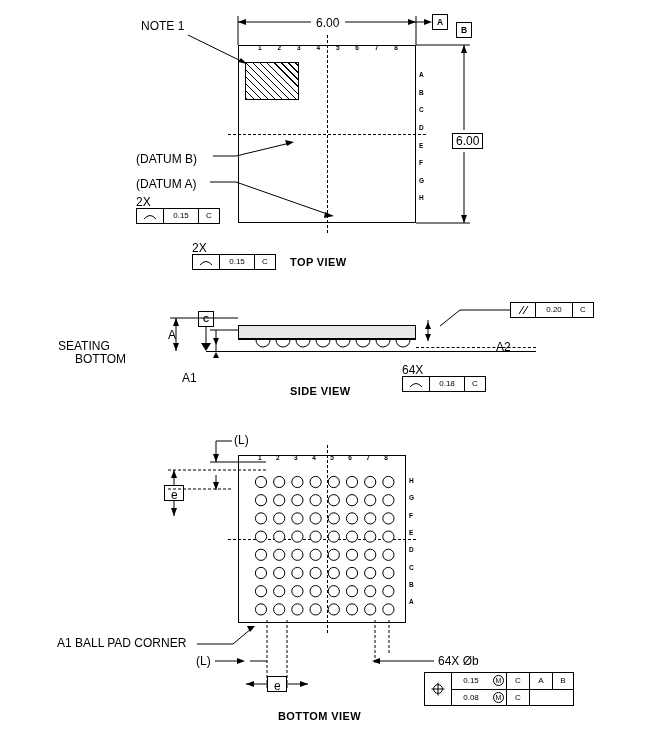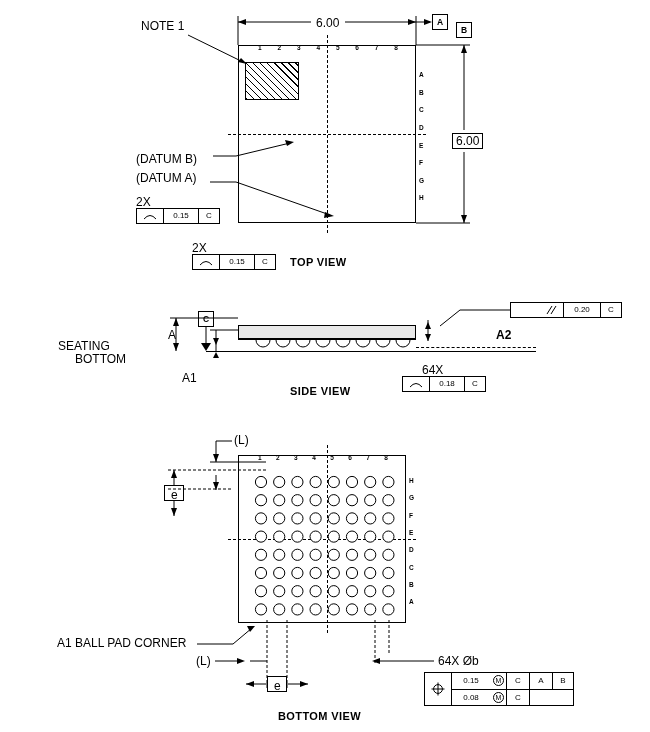--- a/index.html
+++ b/index.html
@@ -92,21 +92,21 @@
   <span class="tiny">H</span>
 </div>
 
 <div class="abs lbl" style="left:141px;top:20px;">NOTE 1</div>
 <svg style="left:0;top:0;width:650px;height:120px;">
   <line x1="188" y1="35" x2="243" y2="62" stroke="#000" stroke-width="1"></line>
   <polygon points="247,64 238,62 241,58" fill="#000"></polygon>
 </svg>
 
 <div class="abs lbl" style="left:136px;top:153px;">(DATUM B)</div>
-<div class="abs lbl" style="left:136px;top:172px;">(DATUM A)</div>
+<div class="abs lbl" style="left:136px;top:178px;">(DATUM A)</div>
 <svg style="left:0;top:0;width:650px;height:260px;">
   <line x1="213" y1="156" x2="236" y2="156" stroke="#000" stroke-width="1"></line>
   <line x1="236" y1="156" x2="290" y2="143" stroke="#000" stroke-width="1"></line>
   <polygon points="294,142 285,140 287,146" fill="#000"></polygon>
   <line x1="210" y1="182" x2="236" y2="182" stroke="#000" stroke-width="1"></line>
   <line x1="236" y1="182" x2="330" y2="215" stroke="#000" stroke-width="1"></line>
   <polygon points="334,216 325,212 324,218" fill="#000"></polygon>
 </svg>
 
 <div class="abs lbl" style="left:136px;top:196px;">2X</div>
@@ -171,38 +171,38 @@
   <polygon points="216,345 213,338 219,338" fill="#000"></polygon>
   <polygon points="216,352 213,358 219,358" fill="#000"></polygon>
   <line x1="210" y1="330" x2="238" y2="330" stroke="#000" stroke-width="1"></line>
 
   <line x1="428" y1="320" x2="428" y2="341" stroke="#000" stroke-width="1"></line>
   <polygon points="428,322 425,329 431,329" fill="#000"></polygon>
   <polygon points="428,341 425,334 431,334" fill="#000"></polygon>
 </svg>
 <div class="abs lbl" style="left:168px;top:329px;">A</div>
 <div class="abs lbl" style="left:182px;top:372px;">A1</div>
-<div class="abs lbl" style="left:496px;top:329px;font-weight:bold;">A2</div>
-
-<div class="fcf" style="left:510px;top:302px;height:16px;padding-left:28px;">
+<div class="abs lbl" style="left:496px;top:341px;">A2</div>
+
+<div class="fcf" style="left:510px;top:302px;height:16px;">
   <div style="width:18px;">
     <svg width="12" height="10" viewBox="0 0 12 10" style="position:static;">
       <line x1="2" y1="9" x2="7" y2="1" stroke="#000" stroke-width="1"></line>
       <line x1="6" y1="9" x2="11" y2="1" stroke="#000" stroke-width="1"></line>
     </svg>
   </div>
   <div style="width:30px;">0.20</div>
   <div style="width:14px;">C</div>
 </div>
 <svg style="left:0;top:0;width:650px;height:400px;">
   <line x1="510" y1="310" x2="460" y2="310" stroke="#000" stroke-width="1"></line>
   <line x1="460" y1="310" x2="440" y2="326" stroke="#000" stroke-width="1"></line>
 </svg>
 
-<div class="abs lbl" style="left:402px;top:364px;margin-left:20px;">64X</div>
+<div class="abs lbl" style="left:402px;top:364px;">64X</div>
 <div class="fcf" style="left:402px;top:376px;height:16px;">
   <div style="width:20px;">
     <svg width="14" height="8" viewBox="0 0 14 8" style="position:static;">
       <path d="M1 7 Q7 0 13 7" fill="none" stroke="#000" stroke-width="1"></path>
     </svg>
   </div>
   <div style="width:28px;">0.18</div>
   <div style="width:14px;">C</div>
 </div>
 

